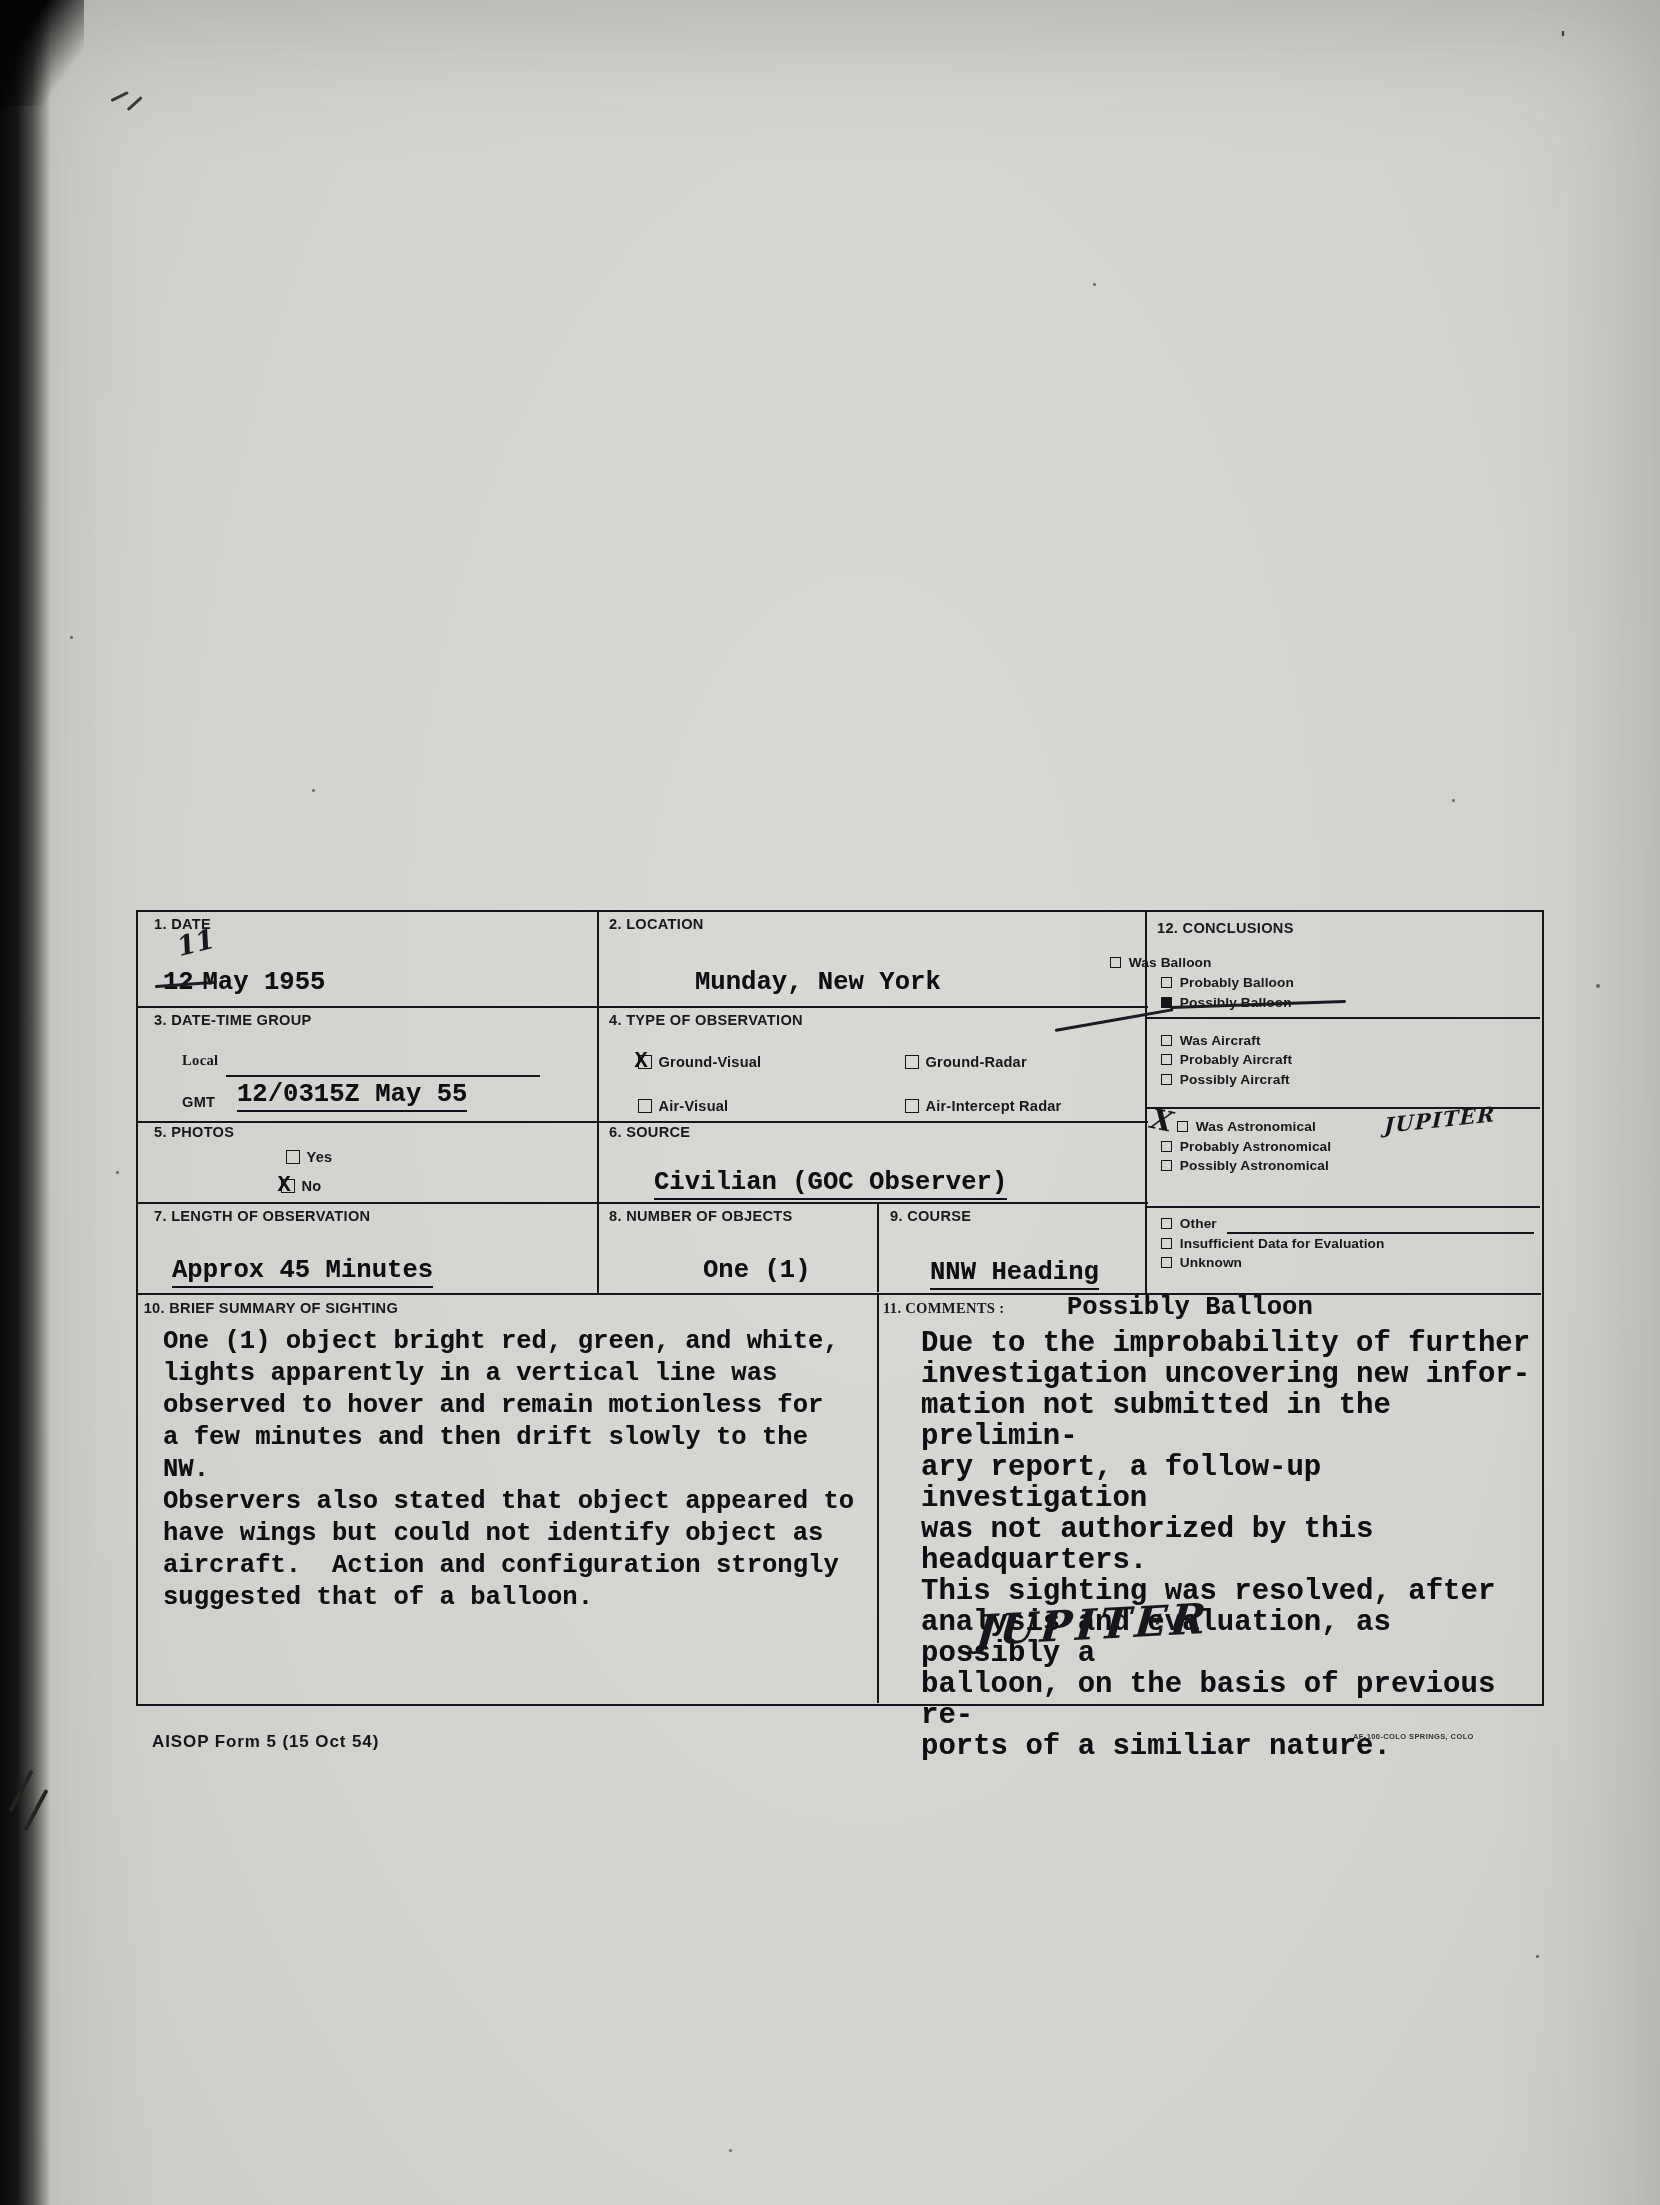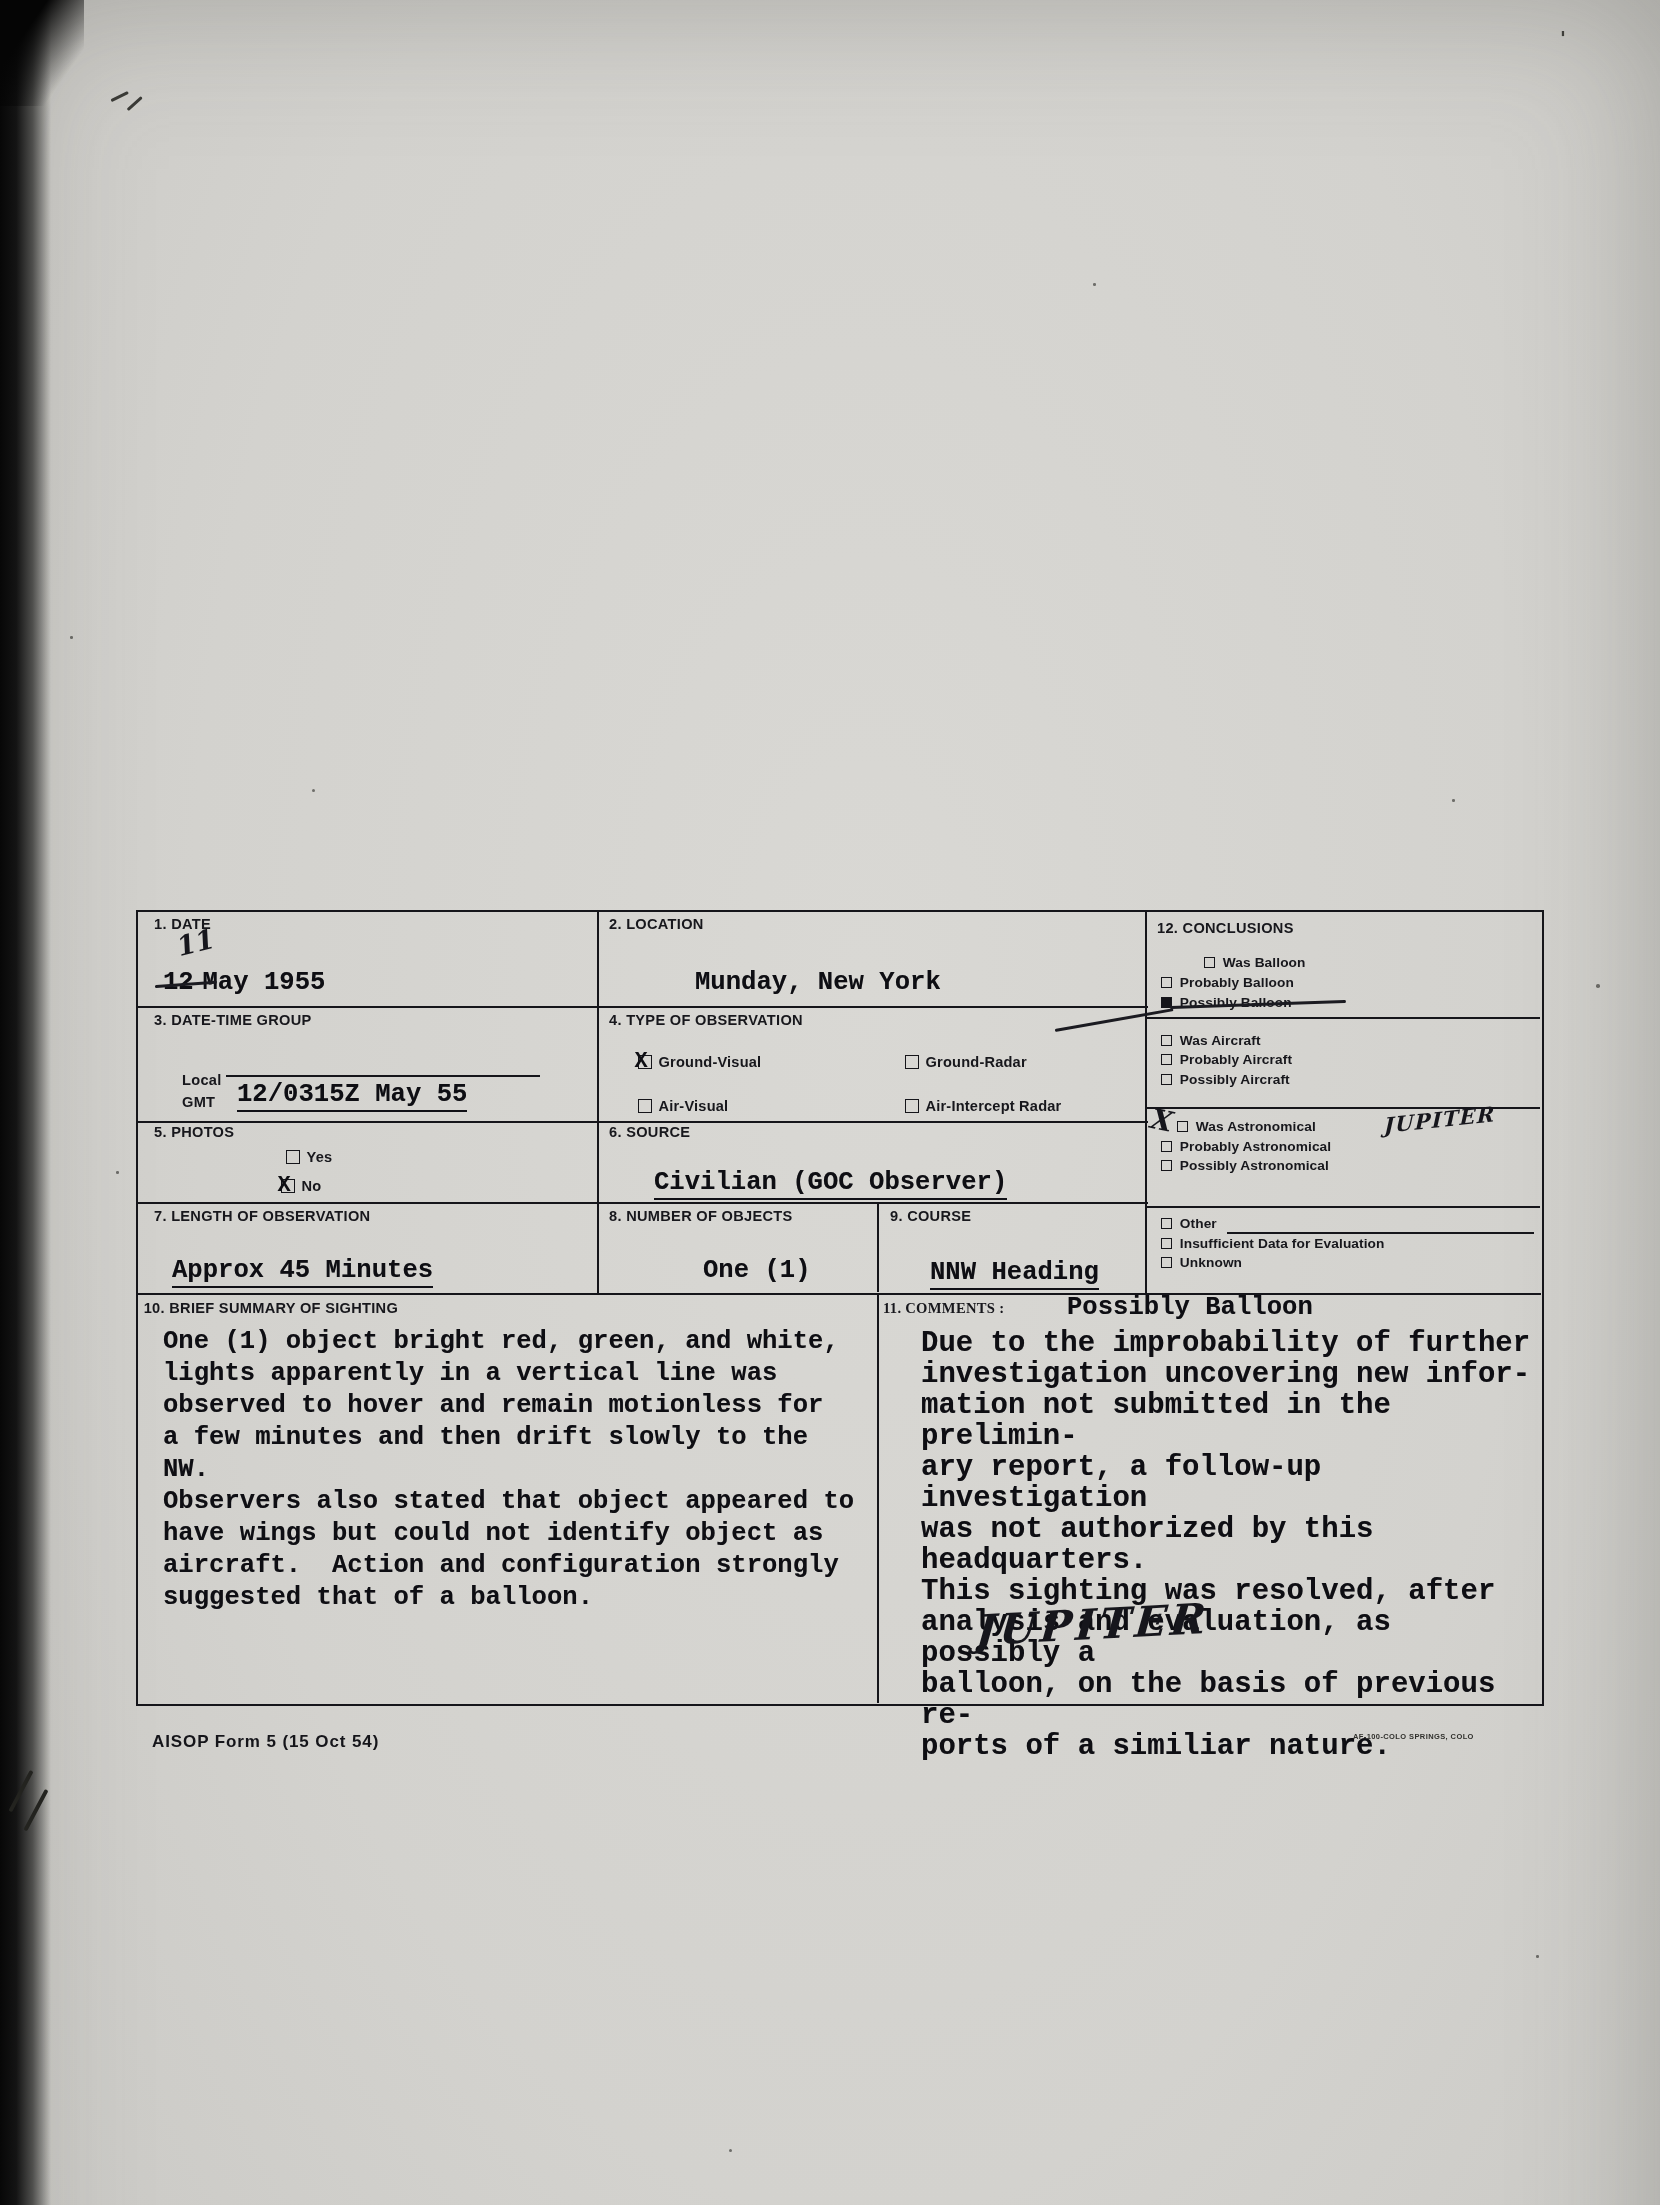--- a/index.html
+++ b/index.html
@@ -91,21 +91,21 @@
     <div class="abs hand" style="left:39px; top:15px; font-size:27px; transform:rotate(-14deg);">11</div>
     <div class="abs typed val" style="left:25px; top:58px;">
       <span style="margin-right:8.8px;">12</span><span>May 1955</span>
     </div>
     <div class="stroke" style="left:17px; top:73px; width:62px; height:2.6px; transform:rotate(-4deg);"></div>
 
     <div class="abs lbl" style="left:471px; top:4.4px;">2. LOCATION</div>
     <div class="abs typed val" style="left:557px; top:58px;">Munday, New York</div>
 
     <div class="abs lbl" style="left:16px; top:100px;">3. DATE-TIME GROUP</div>
-    <div class="abs lbl" style="left:44px; top:160px;">Local</div>
+    <div class="abs lbl" style="left:44px; top:140px;font-family:Liberation Serif, serif;">Local</div>
     <div class="line" style="left:88px; top:163px; width:314px; height:1.8px;"></div>
     <div class="abs lbl" style="left:44px; top:182px;">GMT</div>
     <div class="abs typed val ul" style="left:99px; top:170px;">12/0315Z May 55</div>
 
     <div class="abs lbl" style="left:471px; top:100px;">4. TYPE OF OBSERVATION</div>
     <div class="opt" style="left:500px; top:142px;">
       <span class="cb">
           <span class="xm typed">X</span>
         </span>
       <span class="olabel">Ground-Visual</span>
@@ -165,21 +165,21 @@
 ary report, a follow-up investigation
 was not authorized by this headquarters.
 This sighting was resolved, after
 analysis and evaluation, as possibly a
 balloon, on the basis of previous re-
 ports of a similiar nature.</div>
     <div class="abs hand" style="left:838px; top:688px; font-size:42px; letter-spacing:4px; transform:rotate(-3deg) skewX(-8deg);">JUPITER</div>
 
     <div class="abs lbl" style="left:1019px; top:8px;">12. CONCLUSIONS</div>
 
-    <div class="crow" style="left:1066px; top:43px;">
+    <div class="crow" style="left:972px; top:43px;">
       <span class="cbs"></span>
       <span class="citem">Was Balloon</span>
     </div>
     <div class="crow" style="left:1023px; top:63px;">
       <span class="cbs"></span>
       <span class="citem">Probably Balloon</span>
     </div>
     <div class="crow" style="left:1023px; top:83px;">
       <span class="cbs filled"></span>
       <span class="citem">Possibly Balloon</span>

